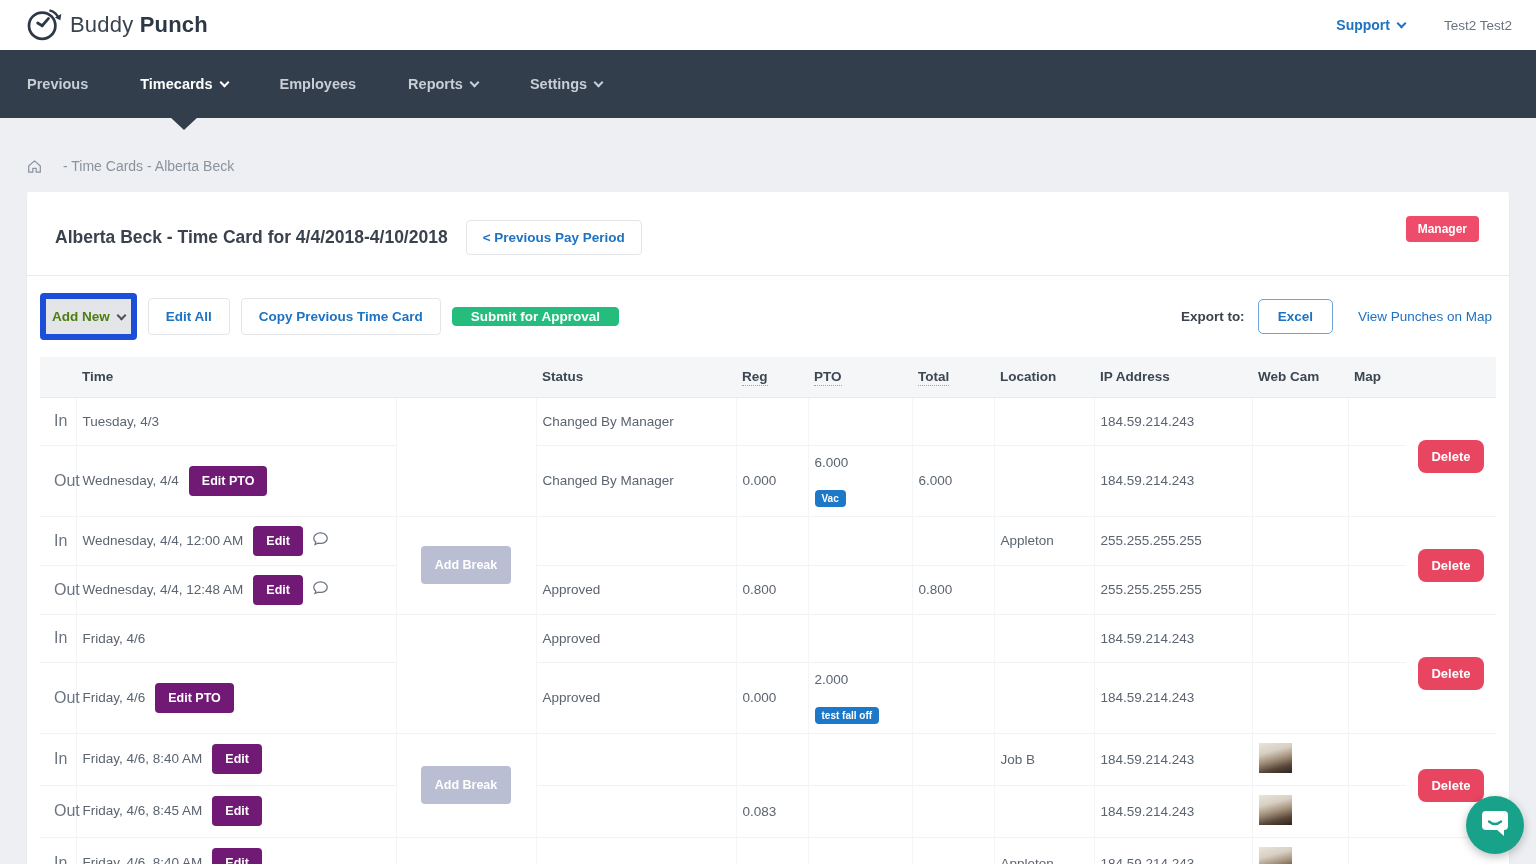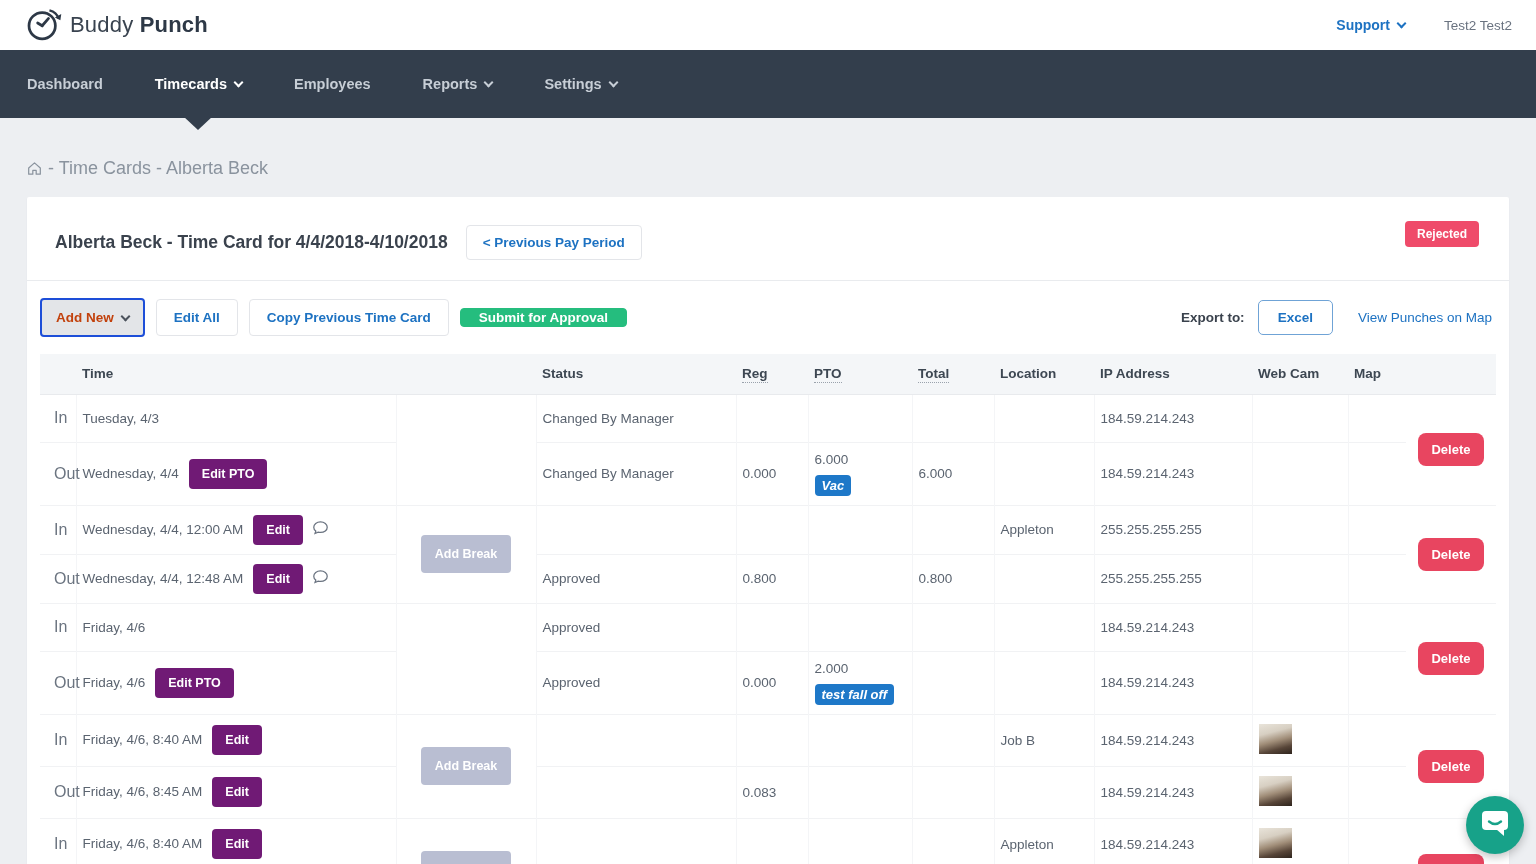--- a/index.html
+++ b/index.html
@@ -17,34 +17,34 @@
 
   .chev { display:inline-block; width:7px; height:7px; border-right:2px solid currentColor; border-bottom:2px solid currentColor; transform:rotate(45deg); margin-left:8px; margin-top:-4px; }
 
   
   .navbar { height:68px; background:#333e4c; display:flex; align-items:center; padding:0 27px; gap:52px; position:relative; z-index:5; }
   .nav-item { color:#c7ced6; font-size:14.5px; font-weight:700; cursor:pointer; display:flex; align-items:center; position:relative; padding:24px 0; }
   .nav-item.active { color:#fff; }
   .nav-item.active::after { content:""; position:absolute; top:100%; left:50%; transform:translateX(-50%); border:15px solid transparent; border-top:14px solid #333e4c; border-bottom:0; }
 
   
-  .breadcrumb { padding:40px 27px 18px; display:flex; align-items:center; gap:6px; color:#8a939e; font-size:18px; }
+  .breadcrumb { padding:40px 27px 18px; display:flex; align-items:center; gap:21px; color:#8a939e; font-size:14px; }
   .breadcrumb svg { display:block; }
 
   
   .card { background:#fff; margin:0 27px; border-radius:2px; box-shadow:0 1px 2px rgba(40,50,60,.06); position:relative; min-height:700px; }
   .card-head { padding:28px 28px 20px; border-bottom:1px solid #e9ebee; display:flex; align-items:center; }
   .card-title { font-size:17.5px; font-weight:700; color:#3a424d; }
   .prev-btn { margin-left:18px; background:#fff; border:1px solid #e3e5e9; border-radius:4px; color:#1d72c2; font-weight:700; font-size:13.5px; padding:9px 16px; cursor:pointer; font-family:inherit; }
   .status-badge { position:absolute; top:24px; right:30px; background:#ef4b6a; color:#fff; font-size:12px; font-weight:700; padding:6px 12px; border-radius:4px; }
 
   
   .toolbar { display:flex; align-items:center; padding:17px 13px; }
   .toolbar button { font-family:inherit; cursor:pointer; }
-  .btn-addnew { background:#e3e5e8; border:2px solid #1d4ed8; border-radius:4px; color:#c2410c; font-size:13.5px; font-weight:700; padding:10px 14px; display:flex; align-items:center; }
+  .btn-addnew { background:#e3e5e8; border:6px solid #1d4ed8; border-radius:4px; color:#4d7c0f; font-size:13.5px; font-weight:700; padding:10px 6px; display:flex; align-items:center; }
   .btn-addnew .chev { border-color:#4b525c; margin-top:-3px; }
   .btn-white { background:#fff; border:1px solid #e3e5e9; border-radius:4px; color:#1d72c2; font-size:13.5px; font-weight:700; padding:10px 17px; margin-left:11px; }
   .btn-green { background:#25bd7e; border:1px solid #25bd7e; border-radius:4px; color:#fff; font-size:13.5px; font-weight:700; padding:1px 18px; margin-left:11px; }
   .toolbar-right { margin-left:auto; display:flex; align-items:center; }
   .export-label { font-size:13.5px; font-weight:700; color:#3a424d; }
   .btn-excel { background:#fff; border:1px solid #6fa3d6; border-radius:5px; color:#1d72c2; font-size:13.5px; font-weight:700; padding:9px 19px; margin:0 25px 0 13px; }
   .map-link { color:#1d72c2; font-size:13.5px; cursor:pointer; margin-right:4px; }
 
   
   table { border-collapse:collapse; table-layout:fixed; width:1456px; margin:0 13px; font-size:13.5px; }
@@ -52,21 +52,21 @@
   thead th .dotted { border-bottom:1px dotted #9aa2ac; padding-bottom:1px; }
   tbody td { border-top:1px solid #f1f2f4; border-left:1px solid #f4f5f7; vertical-align:middle; color:#5b6470; padding:9px 6px; height:48px; background:#fff; }
   tbody td:first-child { border-left:none; color:#6b7480; font-size:16px; padding-left:14px; }
   td.c-break { text-align:center; }
   td.c-action { text-align:center; border-left:none; }
   .time-text { color:#5b6470; }
   .btn-lav { background:#701a75; border:none; border-radius:4px; color:#fff; font-size:12.5px; font-weight:700; padding:8px 13px; margin-left:10px; cursor:pointer; font-family:inherit; }
   .btn-break { background:#b9bed2; border:none; border-radius:4px; color:#fff; font-size:12.5px; font-weight:700; padding:12px 14px; cursor:pointer; font-family:inherit; }
   .btn-delete { background:#e84560; border:none; border-radius:8px; color:#fff; font-size:13px; font-weight:700; padding:9px 13px; cursor:pointer; font-family:inherit; }
   .comment-ico { display:inline-block; vertical-align:middle; margin-left:9px; cursor:pointer; }
-  .pto-badge { display:inline-block; background:#1e78c8; color:#fff; font-size:13px; font-weight:700; padding:3px 7px; border-radius:4px; margin-top:8px;font-style:italic; }
+  .pto-badge { display:inline-block; background:#1e78c8; color:#fff; font-size:10px; font-weight:700; padding:3px 7px; border-radius:4px; margin-top:20px; }
   .webcam-thumb { width:33px; height:30px; display:inline-block; background:linear-gradient(165deg,#e9e4da 0%,#d7cfc2 30%,#a08d78 55%,#574538 78%,#2e241d 100%); cursor:pointer; }
 
   
   .chat-launcher { position:fixed; right:12px; bottom:10px; width:58px; height:58px; border-radius:50%; background:#17a289; box-shadow:0 3px 10px rgba(0,0,0,.25); display:flex; align-items:center; justify-content:center; cursor:pointer; z-index:50; }
 </style>
 </head>
 <body>
 
 <div class="topbar">
   <div class="logo">
@@ -85,21 +85,21 @@
     <span class="support-link">
         <span>Support</span>
         <span class="chev"></span>
       </span>
     <span class="user-name">Test2 Test2</span>
   </div>
 </div>
 
 <div class="navbar">
     <div class="nav-item">
-      <span>Dashboard</span>
+      <span>Previous</span>
     </div>
     <div class="nav-item active">
       <span>Timecards</span>
       <span class="chev"></span>
     </div>
     <div class="nav-item">
       <span>Employees</span>
     </div>
     <div class="nav-item">
       <span>Reports</span>
@@ -118,21 +118,21 @@
       </svg>
   </span>
   <span>- Time Cards - Alberta Beck</span>
 </div>
 
 <div class="card">
   <div class="card-head">
     <span class="card-title">Alberta Beck - Time Card for 4/4/2018-4/10/2018</span>
     <button class="prev-btn">&lt; Previous Pay Period</button>
   </div>
-  <span class="status-badge">Rejected</span>
+  <span class="status-badge">Manager</span>
 
   <div class="toolbar">
     <button class="btn-addnew">
         <span>Add New</span>
         <span class="chev"></span>
       </button>
     <button class="btn-white">Edit All</button>
     <button class="btn-white">Copy Previous Time Card</button>
     <button class="btn-green">Submit for Approval</button>
     <div class="toolbar-right">

